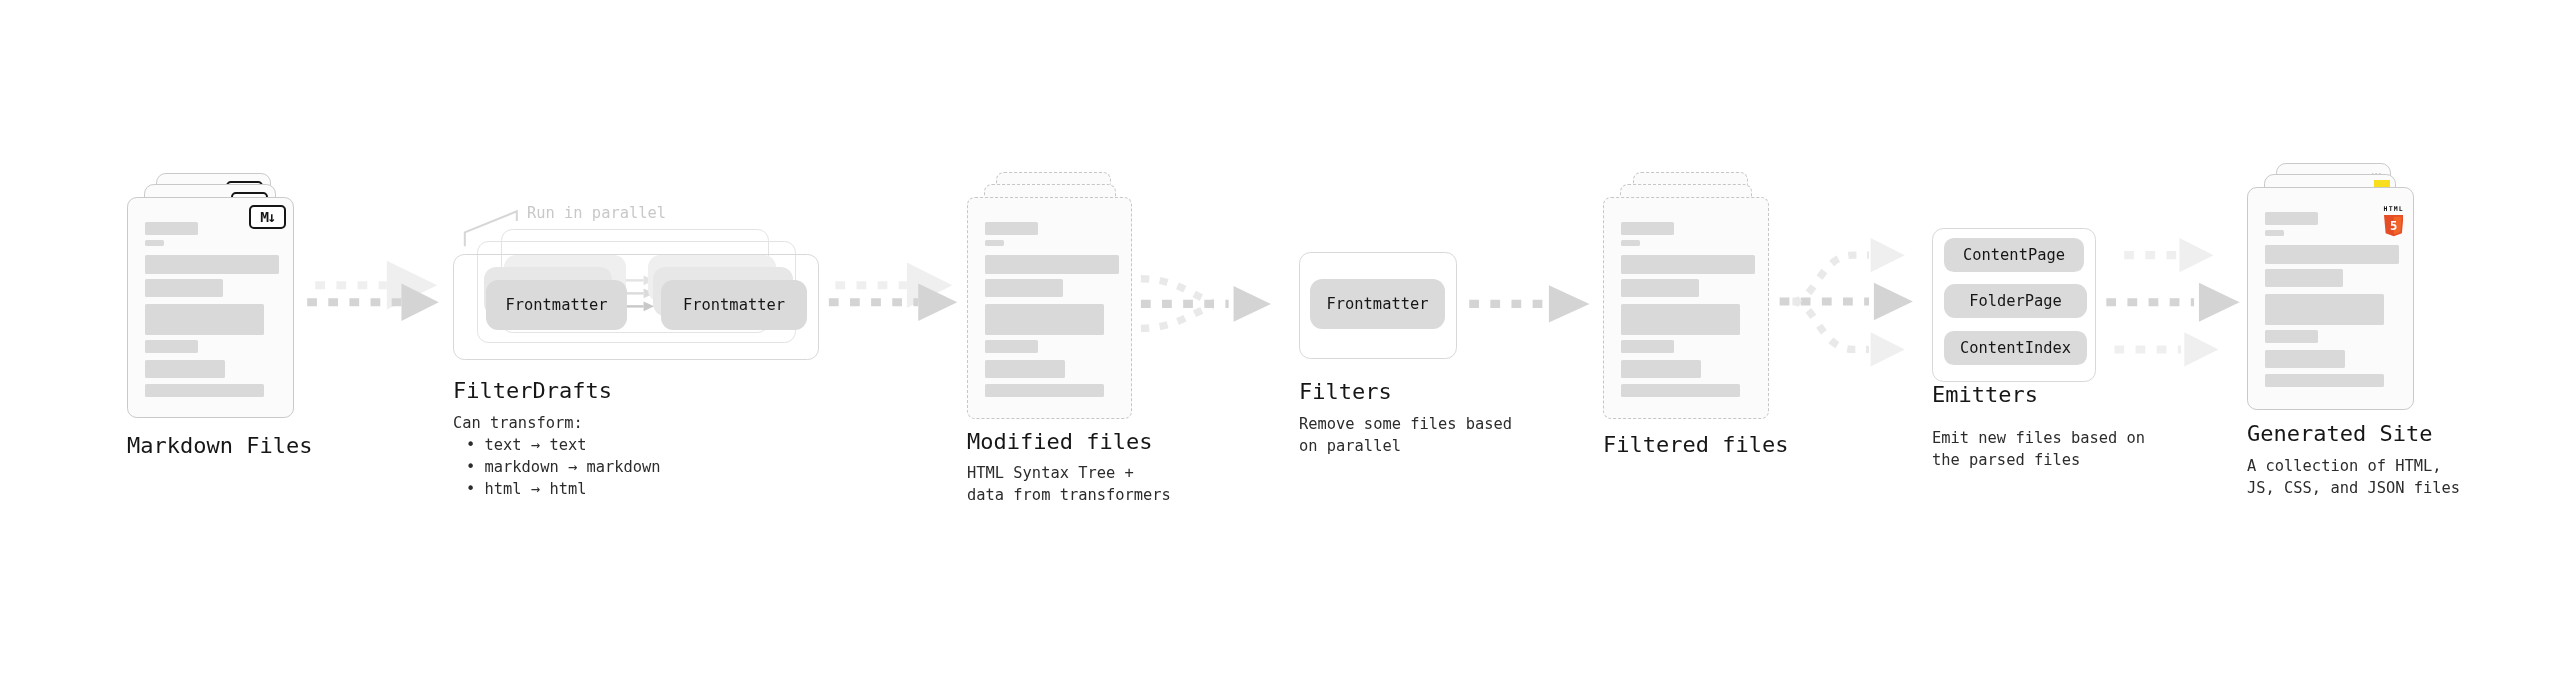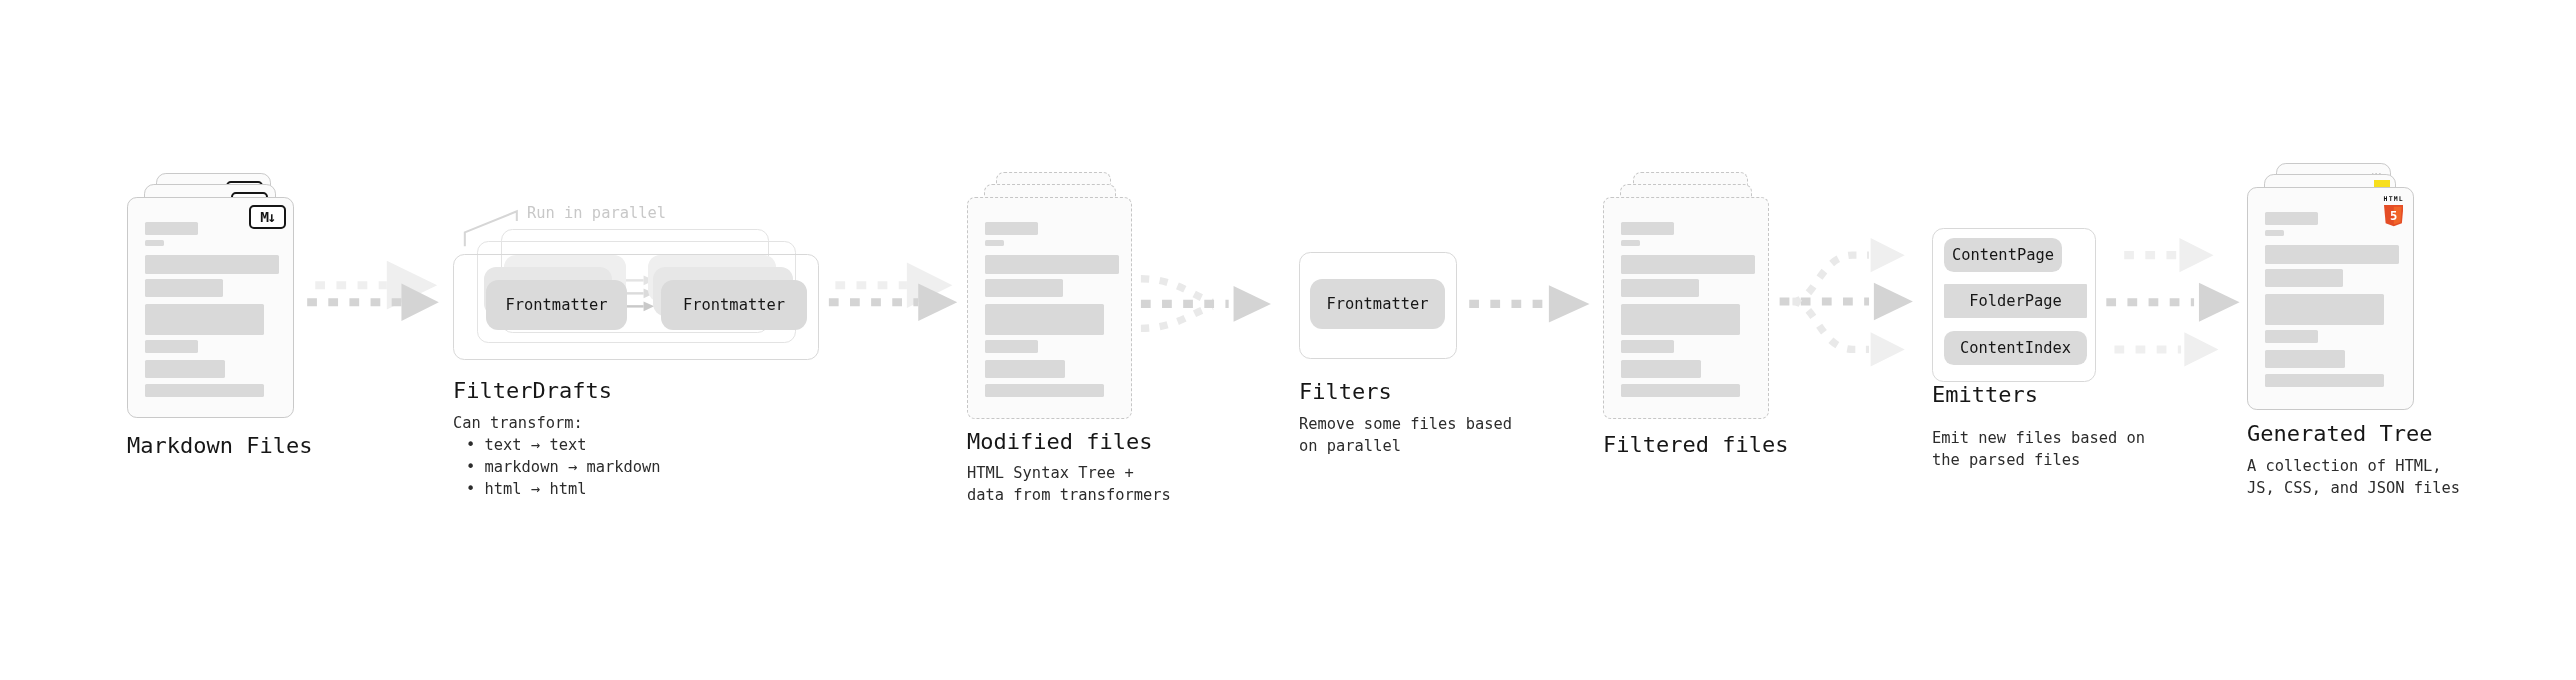--- a/index.html
+++ b/index.html
@@ -23,21 +23,21 @@
   
   .mdb{position:absolute;top:6.5px;right:7.3px;width:32.5px;height:20.3px;background:#fff;
        border:2.4px solid #161616;border-radius:4.9px;font-size:14.6px;font-weight:bold;
        line-height:20.3px;text-align:center;color:#161616;letter-spacing:-1.6px}
 
   
   .cssb{position:absolute;top:2.4px;right:6.5px;width:14.6px;text-align:center}
   .cssb .w{font-size:5.7px;font-weight:bold;line-height:5.7px;color:#111;letter-spacing:0.4px}
   .cssb .u{height:2.4px;background:#2965f1;margin-top:0.8px;border-radius:0.8px}
   .jsb{position:absolute;top:4.9px;right:4.9px;width:16.3px;height:7.3px;background:#f7df1e}
-  .h5b{position:absolute;top:1px;right:9px;width:21px;text-align:right}
+  .h5b{position:absolute;top:11px;right:9px;width:21px;text-align:right}
   .h5b .w{font-size:6.5px;font-weight:bold;letter-spacing:1.2px;line-height:7.3px;color:#111}
 
   
   .frame{position:absolute;border:1.6px solid #d8d8d8;border-radius:11.4px;box-sizing:border-box;background:transparent}
   .frame.g{border-color:#e3e3e3}
   .node{position:absolute;background:#dadada;border-radius:12.2px;display:flex;align-items:center;
         justify-content:center;font-size:15.4px;color:#161616;box-sizing:border-box}
   .node.g1{background:#e7e7e7}
   .node.g2{background:#efefef}
 
@@ -201,22 +201,22 @@
       <i class="bar b5"></i>
         <i class="bar b6"></i>
       <i class="bar b7"></i>
         <i class="bar b8"></i>
     </div>
     <div class="title" style="left:1603px;top:432px">Filtered files</div>
   </div>
 
   <div>
     <div class="frame" style="left:1932px;top:228px;width:164px;height:154px"></div>
-    <div class="node" style="left:1944px;top:238px;width:118px;height:34px;border-radius:9.8px">ContentPage</div>
-    <div class="node" style="left:1944px;top:284px;width:143px;height:34px;border-radius:1px">FolderPage</div>
+    <div class="node" style="left:1944px;top:238px;width:140px;height:34px;border-radius:9.8px">ContentPage</div>
+    <div class="node" style="left:1944px;top:284px;width:143px;height:34px;border-radius:11px">FolderPage</div>
     <div class="node" style="left:1944px;top:331px;width:143px;height:34px;border-radius:9.8px">ContentIndex</div>
     <div class="title" style="left:1932px;top:382px">Emitters</div>
     <div class="body" style="left:1932px;top:427px">
       <div>Emit new files based on</div>
       <div>the parsed files</div>
     </div>
   </div>
 
   <div>
     <div class="doc" style="left:2276px;top:163px;width:115px;height:222px">
@@ -239,21 +239,21 @@
       </span>
       <i class="bar b1"></i>
         <i class="bar b2"></i>
       <i class="bar b3"></i>
         <i class="bar b4"></i>
       <i class="bar b5"></i>
         <i class="bar b6"></i>
       <i class="bar b7"></i>
         <i class="bar b8"></i>
     </div>
-    <div class="title" style="left:2247px;top:421px">Generated Tree</div>
+    <div class="title" style="left:2247px;top:421px">Generated Site</div>
     <div class="body" style="left:2247px;top:455px">
       <div>A collection of HTML,</div>
       <div>JS, CSS, and JSON files</div>
     </div>
   </div>
 
 </div>
 
 
 </body></html>

